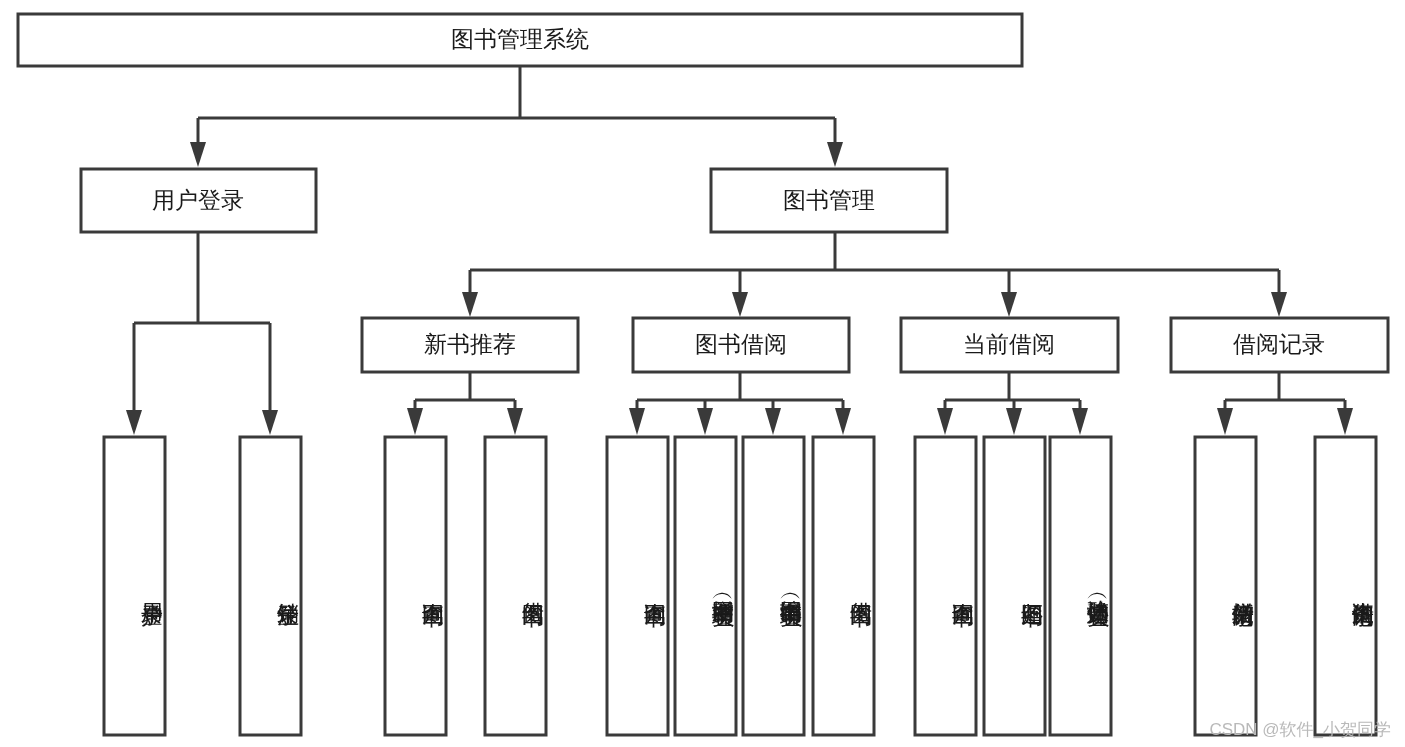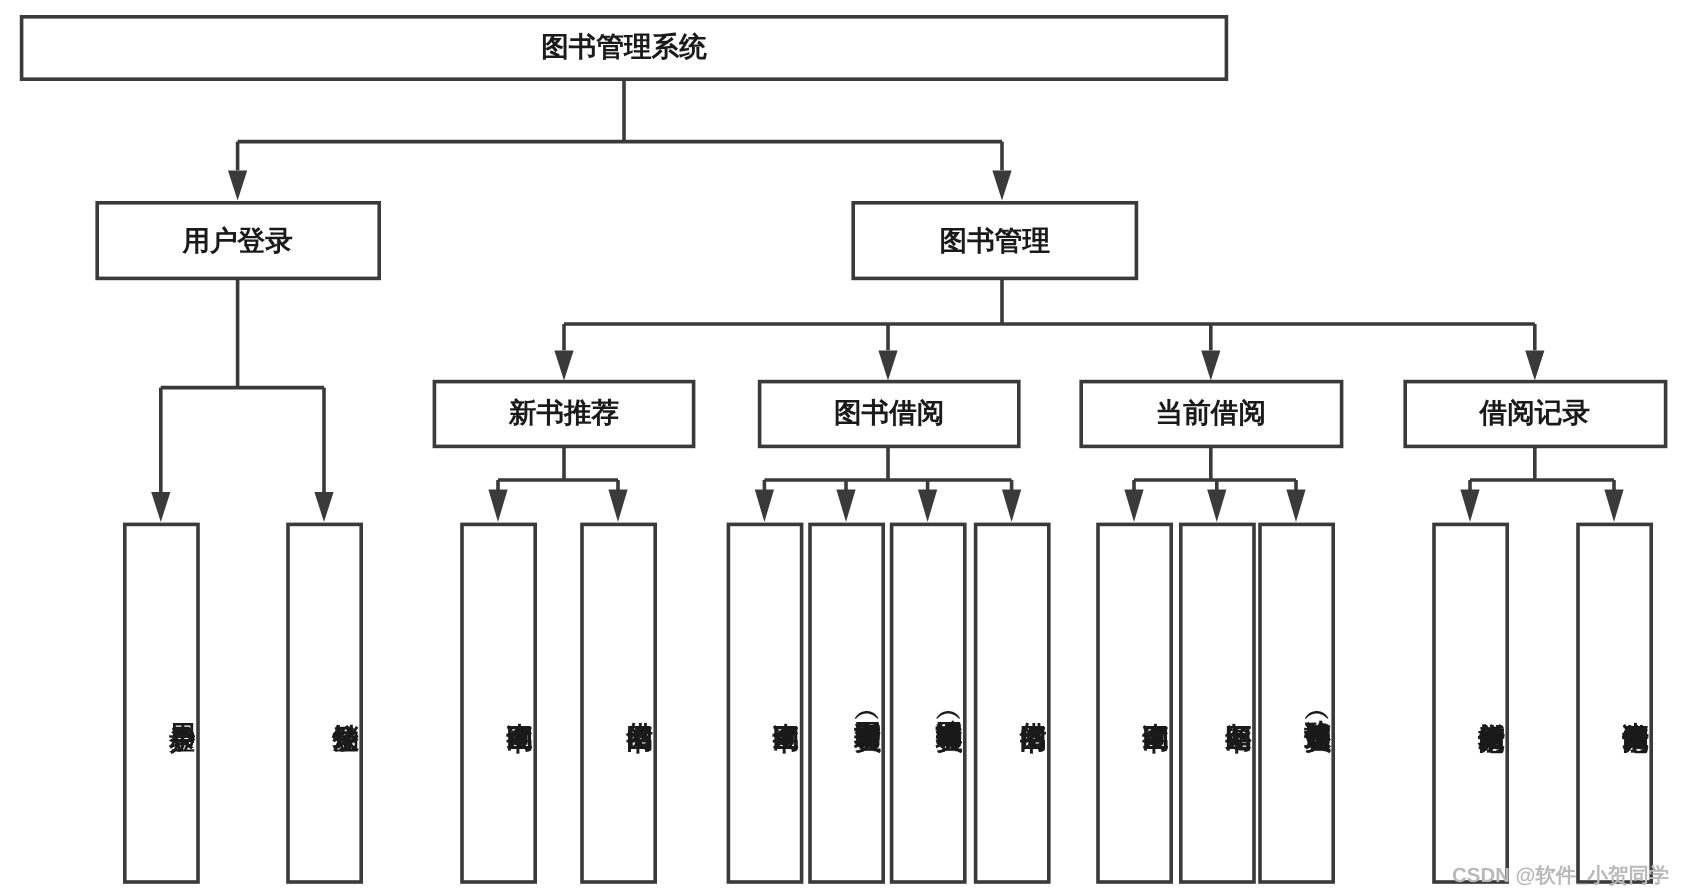--- a/index.html
+++ b/index.html
@@ -9,21 +9,20 @@
   }
   body {
     font-family: "Liberation Sans", "DejaVu Sans", sans-serif;
   }
   #diagram-root {
     position: relative;
     width: 1405px;
     height: 747px;
     background: #ffffff;
     overflow: hidden;
-    font-weight: bold;
   }
   svg#diagram-svg {
     position: absolute;
     top: 0;
     left: 0;
     width: 1405px;
     height: 747px;
   }
   .node-box {
     fill: #ffffff;

